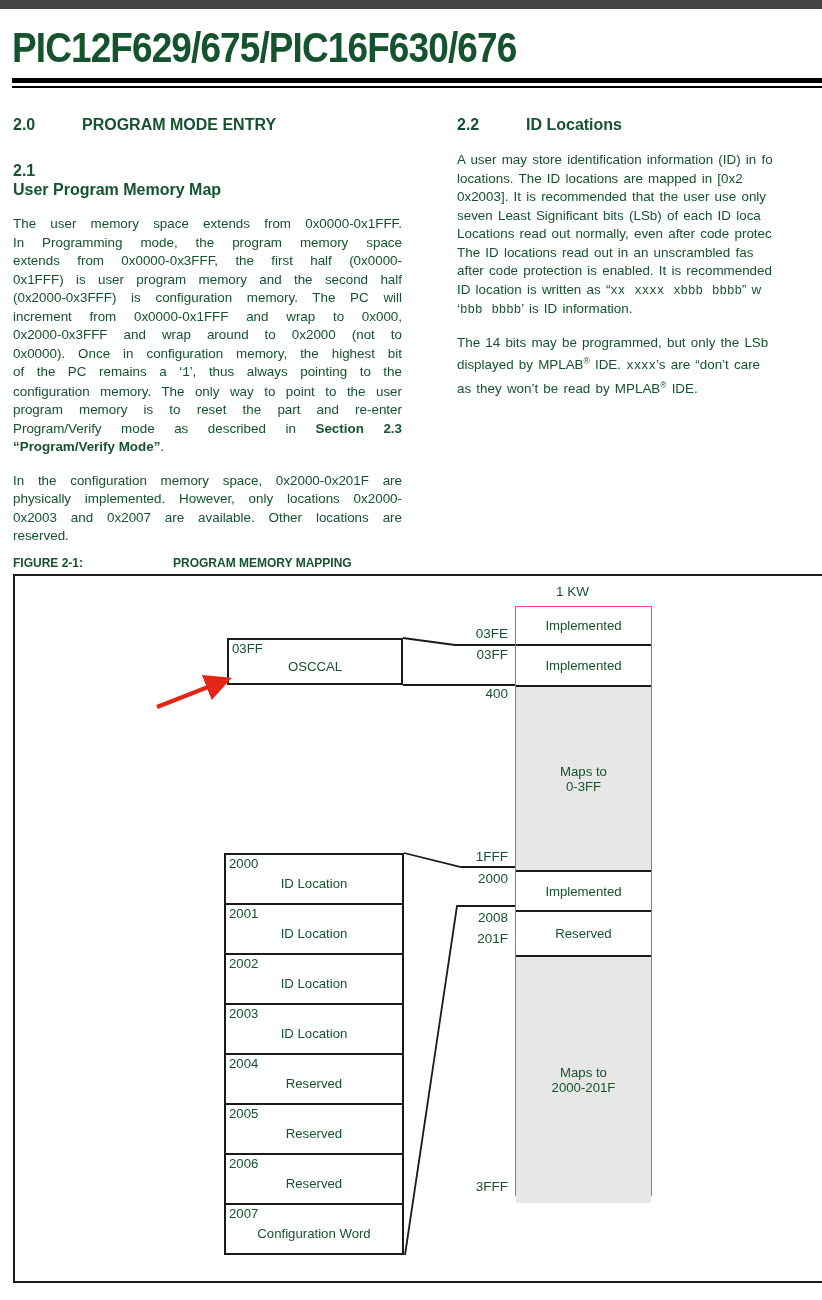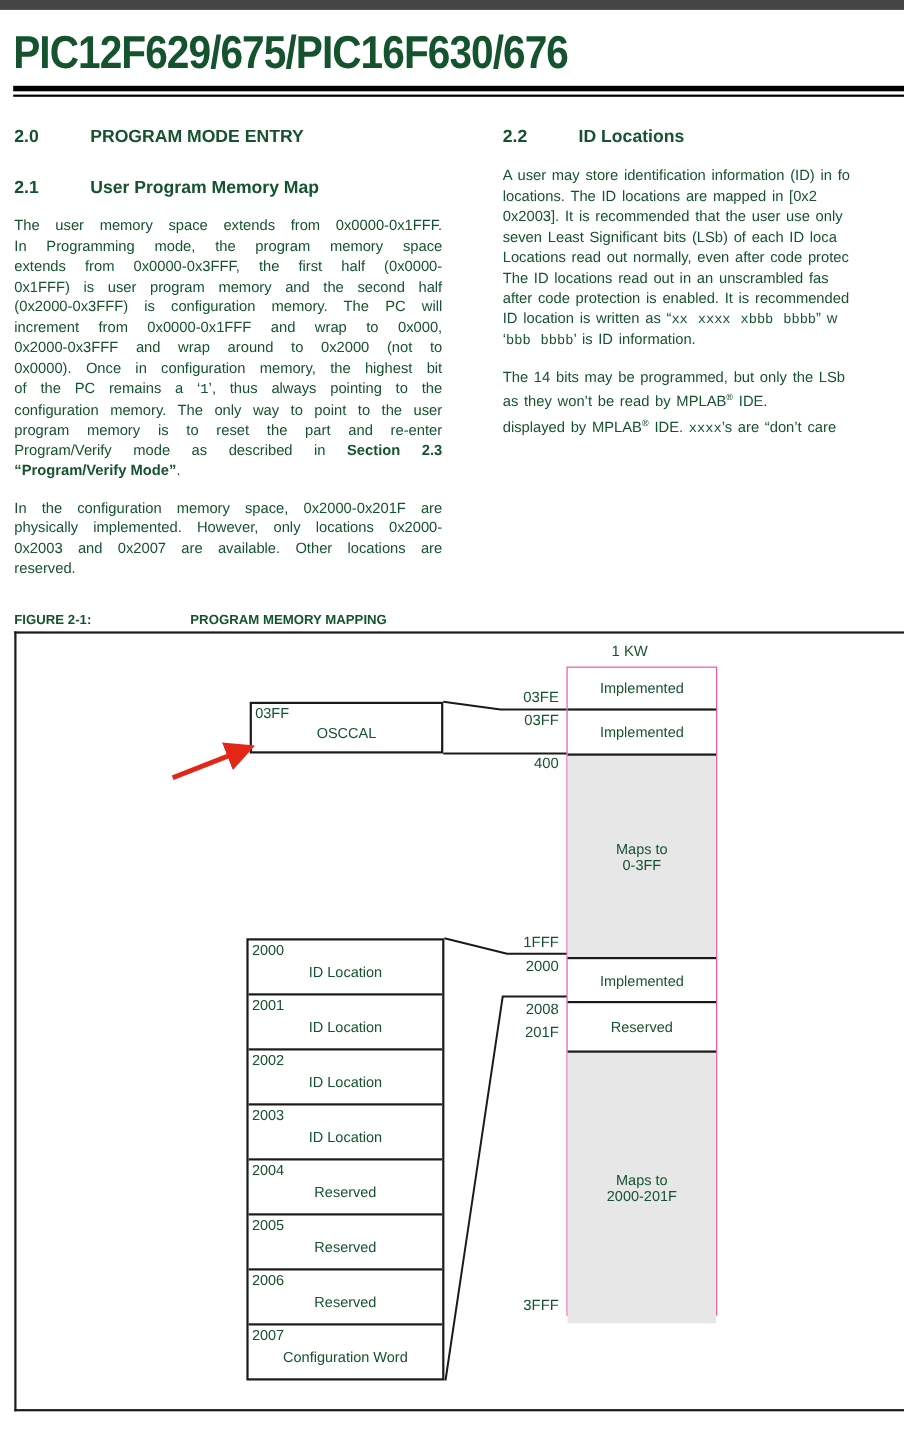--- a/index.html
+++ b/index.html
@@ -10,21 +10,21 @@
              letter-spacing:-1px;white-space:nowrap;transform:scaleX(.88);transform-origin:left center;}
   .rule{position:absolute;left:12px;right:0;background:#000;}
   .rule-thick{top:78px;height:5px;}
   .rule-thin{top:86px;height:2px;}
 
   .col{position:absolute;top:115px;}
   .col-left{left:13px;width:389px;}
   .col-right{left:457px;width:359px;}
   .h1{display:flex;font-weight:bold;font-size:16px;line-height:19px;}
   .hnum{width:69px;flex:none;}
-  .h1.sub{margin-top:27px;}
+  .h1.sub{margin-top:27px;flex-direction:column;}
   .body{font-size:13.4px;line-height:18.5px;margin-top:16px;}
   .col-right .body{margin-top:17px;}
   .body.p2{margin-top:15px;}
   .col-right .body.p2{margin-top:14px;}
   .just .tline{text-align:justify;text-align-last:justify;}
   .just .tline.last{text-align-last:auto;}
   .clip .tline{white-space:nowrap;word-spacing:1.5px;}
   .mono{font-family:"Liberation Mono","DejaVu Sans Mono",monospace;font-size:.93em;}
   sup{font-size:.62em;}
 
@@ -111,22 +111,22 @@
         <div class="tline">0x2003]. It is recommended that the user use only</div>
         <div class="tline">seven Least Significant bits (LSb) of each ID loca</div>
         <div class="tline">Locations read out normally, even after code protec</div>
         <div class="tline">The ID locations read out in an unscrambled fas</div>
         <div class="tline">after code protection is enabled. It is recommended</div>
         <div class="tline">ID location is written as “<span class="mono">xx xxxx xbbb bbbb</span>” w</div>
         <div class="tline last">‘<span class="mono">bbb bbbb</span>’ is ID information.</div>
       </div>
     <div class="body clip p2">
         <div class="tline">The 14 bits may be programmed, but only the LSb</div>
+        <div class="tline">displayed by MPLAB<sup>®</sup> IDE. <span class="mono">xxxx</span>’s are “don’t care</div>
         <div class="tline last">as they won’t be read by MPLAB<sup>®</sup> IDE.</div>
-        <div class="tline">displayed by MPLAB<sup>®</sup> IDE. <span class="mono">xxxx</span>’s are “don’t care</div>
       </div>
   </div>
 
   <div class="figcap">
     <span class="figlabel">FIGURE 2-1:</span>
     <span class="figtitle">PROGRAM MEMORY MAPPING</span>
   </div>
 
   <div class="frame">
     <div class="kw">1 KW</div>

